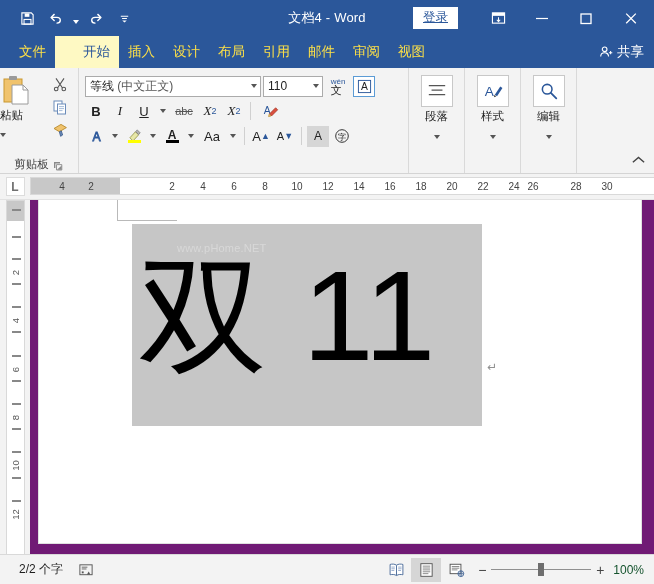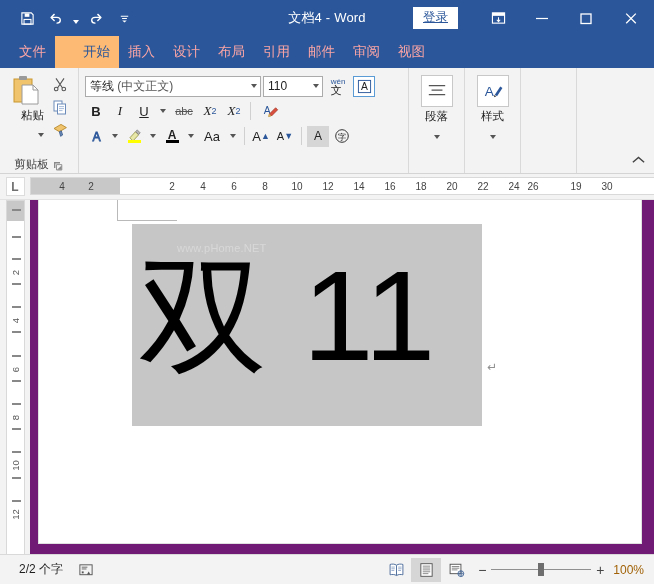--- a/index.html
+++ b/index.html
@@ -70,25 +70,25 @@
     display: flex; align-items: stretch;
     font-size: 13.5px;
     color: #ffffff;
     padding-left: 10px;
     position: relative;
   }
   .tab {
     padding: 0 9px;
     display: flex; align-items: center;
     height: 32px;
-    color: #fca5a5;
+    color: #fde047;
     white-space: nowrap;
   }
   .tab.active {
-    background: #fdba74;
+    background: #fef9c3;
     color: #2b579a;
     padding-left: 28px;
   }
   .tellme {
     display: flex; align-items: center; gap: 4px;
     padding: 0 8px 0 12px; color: #ffffff;
   }
   .share {
     display: flex; align-items: center; gap: 3px;
     padding: 0 10px 0 4px; margin-left: 6px; color: #ffffff;
@@ -122,21 +122,21 @@
     width: 11px; height: 11px;
     display: inline-block;
     position: relative;
     color: #777;
   }
 
   
   .grp-clip { width: 78px; }
   .clip-left {
     width: 44px;
-    display: flex; flex-direction: column; align-items: flex-end;
+    display: flex; flex-direction: column; align-items: flex-start;
     padding-top: 2px;
   }
   .paste-icon { width: 34px; height: 34px; position: relative; }
   .paste-label { font-size: 11.5px; color: #222; margin-top: 1px; }
   .paste-caret { margin-top: 0px; }
   .clip-right {
     width: 32px; padding-top: 3px;
     display: flex; flex-direction: column; align-items: center; gap: 3px;
   }
   .mini-btn { width: 22px; height: 20px; display: flex; align-items: center; justify-content: center; }
@@ -319,21 +319,21 @@
     display: flex; align-items: center; justify-content: center;
   }
   .view-btn.active { background: #d6d6d6; }
   .zoom-wrap { display: flex; align-items: center; gap: 4px; padding: 0 8px 0 6px; }
   .zoom-track { width: 100px; height: 1px; background: #909090; position: relative; }
   .zoom-thumb {
     position: absolute; top: -6px; left: 50%; margin-left: -3px;
     width: 6px; height: 13px; background: #6e6e6e;
   }
   .zoom-pm { font-size: 14px; color: #444; width: 10px; text-align: center; }
-  .zoom-val { font-size: 12px; color: #a16207; padding-right: 10px; }
+  .zoom-val { font-size: 12px; color: #14532d; padding-right: 10px; }
 </style>
 </head>
 <body>
 
 <div id="app">
 
   <div class="titlebar">
     <div class="qat">
       <div class="qat-btn">
         <svg width="15" height="15" viewBox="0 0 16 16">
@@ -398,20 +398,28 @@
     <div class="tab">文件</div>
     <div class="tab active">开始</div>
     <div class="tab">插入</div>
     <div class="tab">设计</div>
     <div class="tab">布局</div>
     <div class="tab">引用</div>
     <div class="tab">邮件</div>
     <div class="tab">审阅</div>
     <div class="tab">视图</div>
     <div class="spacer"></div>
+    <div class="share">
+      <svg width="15" height="14" viewBox="0 0 16 15">
+          <circle cx="6" cy="4.6" r="2.5" fill="none" stroke="#fff" stroke-width="1.2"></circle>
+          <path d="M1.8 12.4c0-2.6 1.9-4.1 4.2-4.1s4.2 1.5 4.2 4.1" fill="none" stroke="#fff" stroke-width="1.2"></path>
+          <path d="M12.4 6.4v3.6M10.6 8.2h3.6" stroke="#fff" stroke-width="1.1"></path>
+        </svg>
+      <span>共享</span>
+    </div>
   </div>
 
   <div class="ribbon">
 
     <div class="rgroup grp-clip">
       <div class="rgroup-body">
         <div class="clip-left">
           <div class="paste-icon">
             <svg width="34" height="34" viewBox="0 0 34 34">
               <rect x="4" y="6" width="18" height="23" fill="#f0c36d" stroke="#c9972f" stroke-width="1"></rect>
@@ -592,20 +600,30 @@
               <path d="M13.6 15.2 13 18l2.6-1z" fill="#444"></path>
             </svg>
         </div>
         <div class="big-label">样式</div>
         <div class="big-caret"><span class="caret-sm"></span></div>
       </div>
       <div class="rgroup-label"></div>
     </div>
 
     <div class="rgroup grp-small">
+      <div class="rgroup-body">
+        <div class="big-icon">
+          <svg width="20" height="20" viewBox="0 0 22 22">
+              <circle cx="9" cy="9" r="5.3" fill="none" stroke="#2b579a" stroke-width="1.7"></circle>
+              <path d="M13 13 19 19" stroke="#2b579a" stroke-width="2" stroke-linecap="round"></path>
+            </svg>
+        </div>
+        <div class="big-label">编辑</div>
+        <div class="big-caret"><span class="caret-sm"></span></div>
+      </div>
       <div class="rgroup-label"></div>
     </div>
 
     <div class="rgroup grp-filler">
       <div class="collapse-ribbon">
         <svg width="15" height="10" viewBox="0 0 16 10">
             <path d="M2 7.4 8 2.2l6 5.2" fill="none" stroke="#444" stroke-width="1.5"></path>
           </svg>
       </div>
     </div>
@@ -625,21 +643,21 @@
       <div class="tick" style="left:234px">8</div>
       <div class="tick" style="left:266px">10</div>
       <div class="tick" style="left:297px">12</div>
       <div class="tick" style="left:328px">14</div>
       <div class="tick" style="left:359px">16</div>
       <div class="tick" style="left:390px">18</div>
       <div class="tick" style="left:421px">20</div>
       <div class="tick" style="left:452px">22</div>
       <div class="tick" style="left:483px">24</div>
       <div class="tick" style="left:502px">26</div>
-      <div class="tick" style="left:545px">19</div>
+      <div class="tick" style="left:545px">28</div>
       <div class="tick" style="left:576px">30</div>
     </div>
   </div>
 
   <div class="main">
 
     <div class="vruler">
       <div class="vruler-strip">
         <div class="vruler-margin"></div>
         <div class="vdash" style="top:8px"></div>

